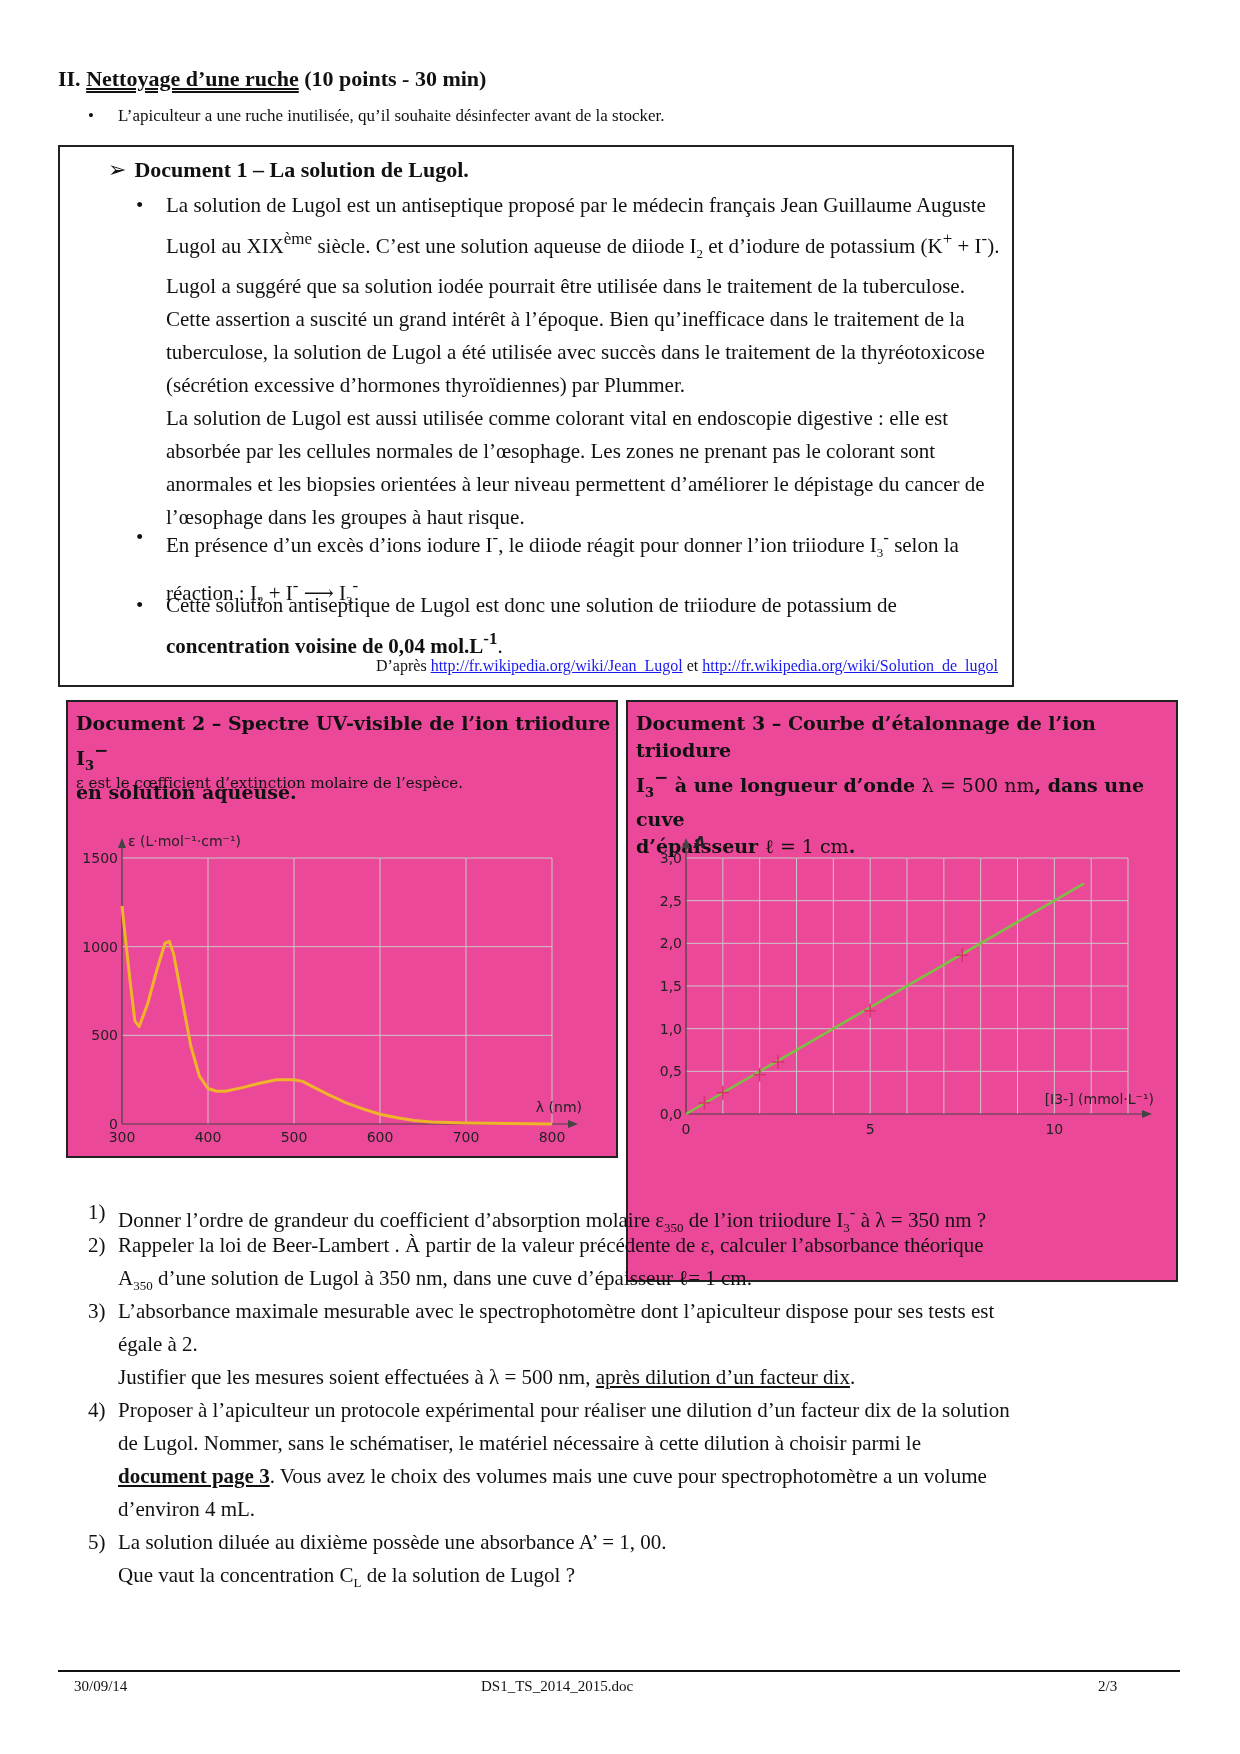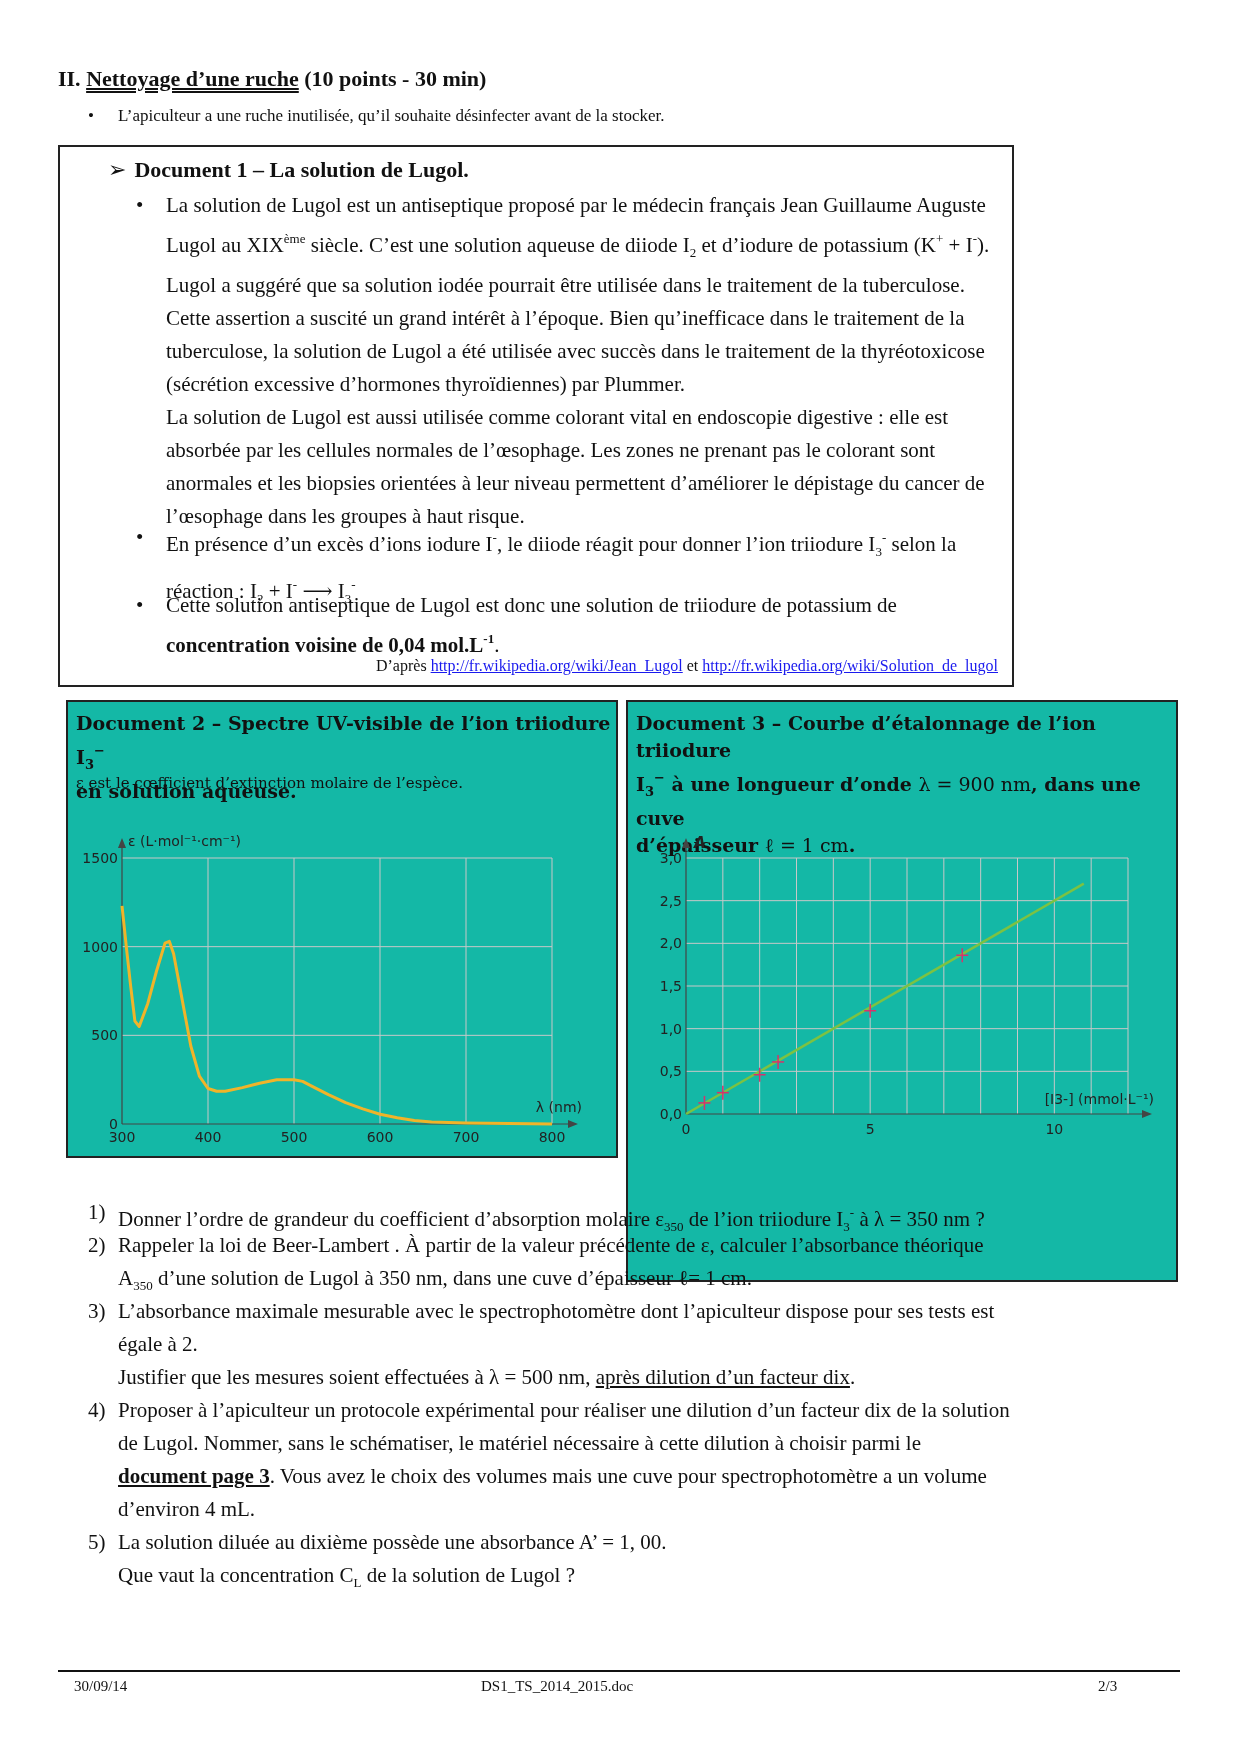--- a/index.html
+++ b/index.html
@@ -13,25 +13,25 @@
   .intro { left: 88px; top: 106px; font-size: 17px; }
   .bullet-dot { display: inline-block; width: 30px; }
   .doc1 {
     left: 58px; top: 145px; width: 956px; height: 542px;
     border: 2px solid #222; box-sizing: border-box;
   }
   .doc1-title { position: absolute; left: 48px; top: 10px; font-size: 22px; font-weight: bold; }
   .doc1-title .arrow { font-weight: normal; margin-right: 8px; }
   .para { position: absolute; left: 106px; width: 990px; font-size: 21px; line-height: 33px; }
   .para .b { position: absolute; left: -30px; }
-  .sup { font-size: 13px; vertical-align: 9px; }
+  .sup { font-size: 17px; vertical-align: 9px; }
   .sub { font-size: 13px; vertical-align: -5px; }
   .source { position: absolute; right: 14px; top: 510px; font-size: 16px; }
   .source a { color: #1a1aee; text-decoration: underline; }
-  .panel { border: 2px solid #222; box-sizing: border-box; background: #14b8a6; }
+  .panel { border: 2px solid #222; box-sizing: border-box; background: #ec4899; }
   .panel-title { position: absolute; left: 8px; top: 8px; font-size: 19px; font-weight: bold; line-height: 27px; font-family: "DejaVu Serif", serif; }
   .panel-title .n { font-weight: normal; }
   .panel-note { position: absolute; left: 8px; top: 72px; font-size: 15px; font-family: "DejaVu Serif", serif; }
   .q { position: absolute; left: 88px; width: 1100px; font-size: 21px; line-height: 33px; }
   .q .num { position: absolute; left: 0; }
   .q .txt { position: absolute; left: 30px; width: 1070px; }
   .footer-line { left: 58px; top: 1670px; width: 1122px; height: 0; border-top: 2px solid #111; }
   .footer { top: 1678px; font-size: 15px; }
   svg text { font-family: "DejaVu Sans", "Liberation Sans", sans-serif; }
 </style>
@@ -117,21 +117,21 @@
       <text x="50" y="49" font-size="14" text-anchor="end" fill="#222">1500</text>
       <text x="60" y="32" font-size="14" fill="#222">ε (L·mol⁻¹·cm⁻¹)</text>
       <text x="514" y="298" font-size="14" text-anchor="end" fill="#222">λ (nm)</text>
       <polyline points="54.0,91.9 58.3,132.7 62.6,171.7 66.9,207.1 71.2,212.5 79.8,189.4 88.4,157.5 97.0,129.1 101.3,127.3 105.6,139.8 114.2,185.9 122.8,232.0 131.4,262.1 140.0,274.5 148.6,277.2 157.2,277.2 174.4,273.6 191.6,269.2 208.8,265.7 226.0,265.7 234.6,267.4 243.2,271.9 260.4,280.7 277.6,288.7 294.8,294.9 312.0,300.2 329.2,303.8 346.4,306.5 363.6,307.9 380.8,308.6 398.0,309.1 441.0,309.6 484.0,310.0" fill="none" stroke="#f0b429" stroke-width="3" stroke-linejoin="round"></polyline>
     </svg>
 </div>
 
 <div class="abs panel" style="left:626px; top:700px; width:552px; height:582px;">
   <div class="panel-title">
     <div>Document 3 – Courbe d’étalonnage de l’ion triiodure</div>
-    <div>I<span class="sub">3</span><span class="sup">−</span> <span>à une longueur d’onde</span> <span class="n">λ = 900 nm</span><span>, dans une cuve</span></div>
+    <div>I<span class="sub">3</span><span class="sup">−</span> <span>à une longueur d’onde</span> <span class="n">λ = 500 nm</span><span>, dans une cuve</span></div>
     <div><span>d’épaisseur</span> <span class="n">ℓ = 1 cm</span><span>.</span></div>
   </div>
   <svg id="chart2" width="548" height="350" style="position:absolute; left:0; top:100px;">
       <line x1="94.83333333333333" y1="56" x2="94.83333333333333" y2="312" stroke="#c8c8c8" stroke-width="1"></line>
       <line x1="131.66666666666666" y1="56" x2="131.66666666666666" y2="312" stroke="#c8c8c8" stroke-width="1"></line>
       <line x1="168.5" y1="56" x2="168.5" y2="312" stroke="#c8c8c8" stroke-width="1"></line>
       <line x1="205.33333333333331" y1="56" x2="205.33333333333331" y2="312" stroke="#c8c8c8" stroke-width="1"></line>
       <line x1="242.16666666666669" y1="56" x2="242.16666666666669" y2="312" stroke="#c8c8c8" stroke-width="1"></line>
       <line x1="279" y1="56" x2="279" y2="312" stroke="#c8c8c8" stroke-width="1"></line>
       <line x1="315.83333333333337" y1="56" x2="315.83333333333337" y2="312" stroke="#c8c8c8" stroke-width="1"></line>

